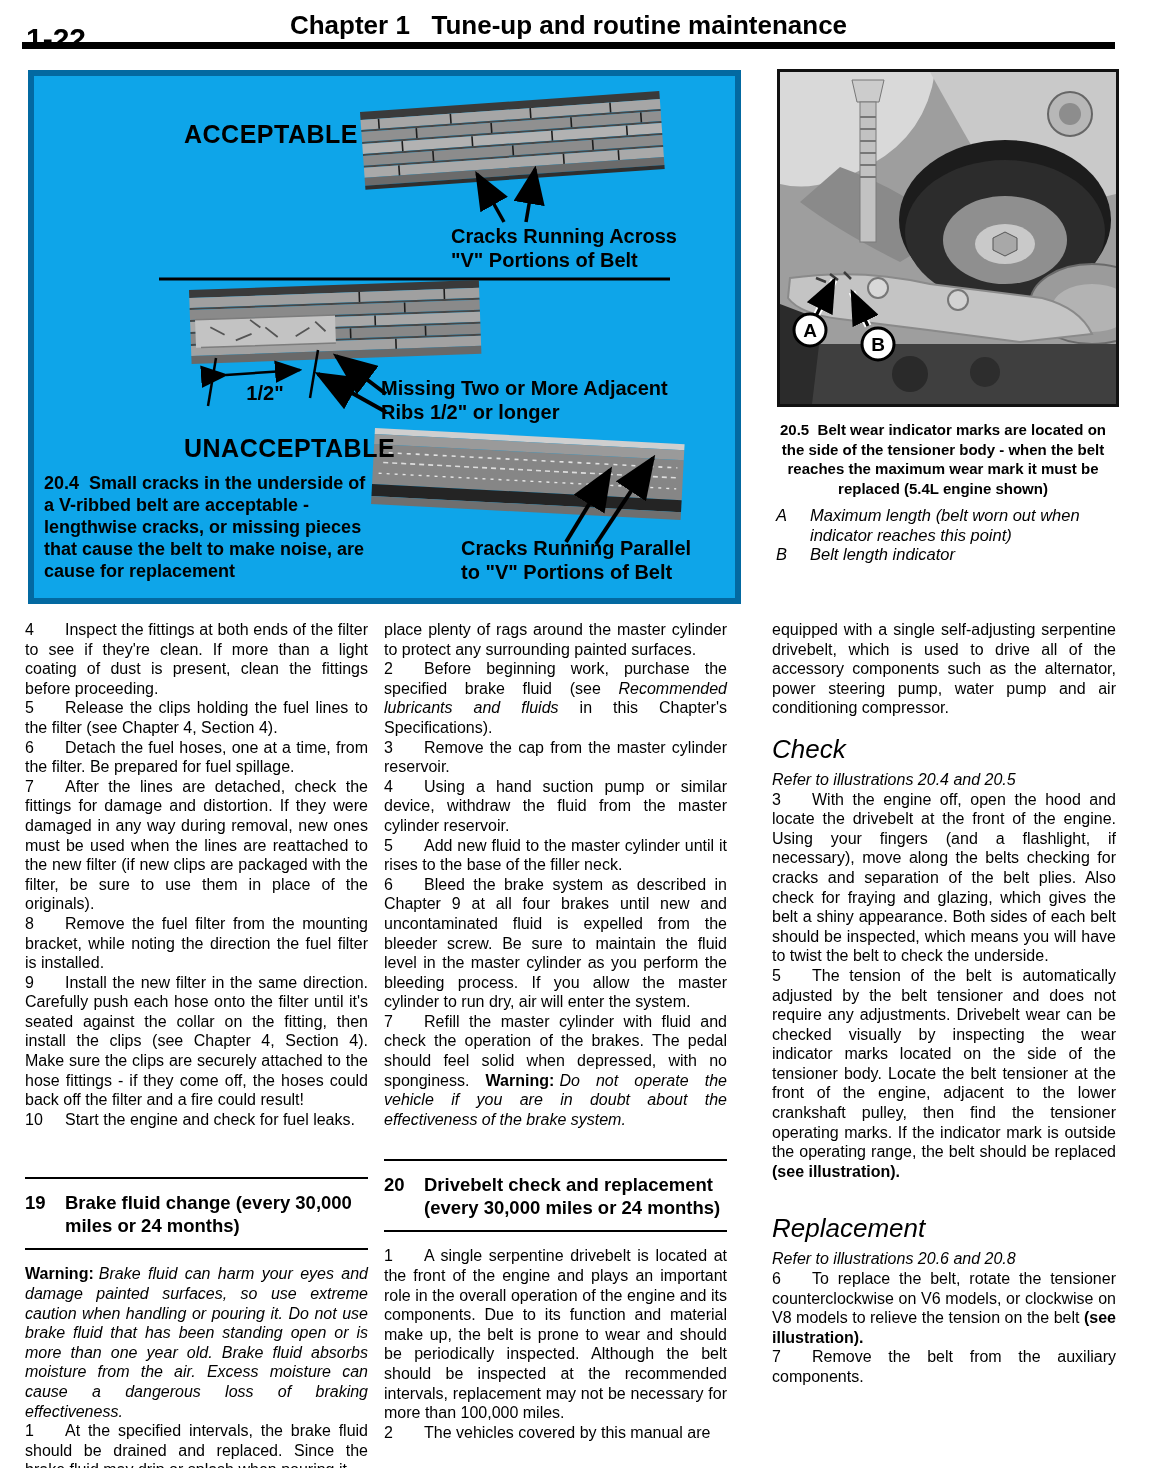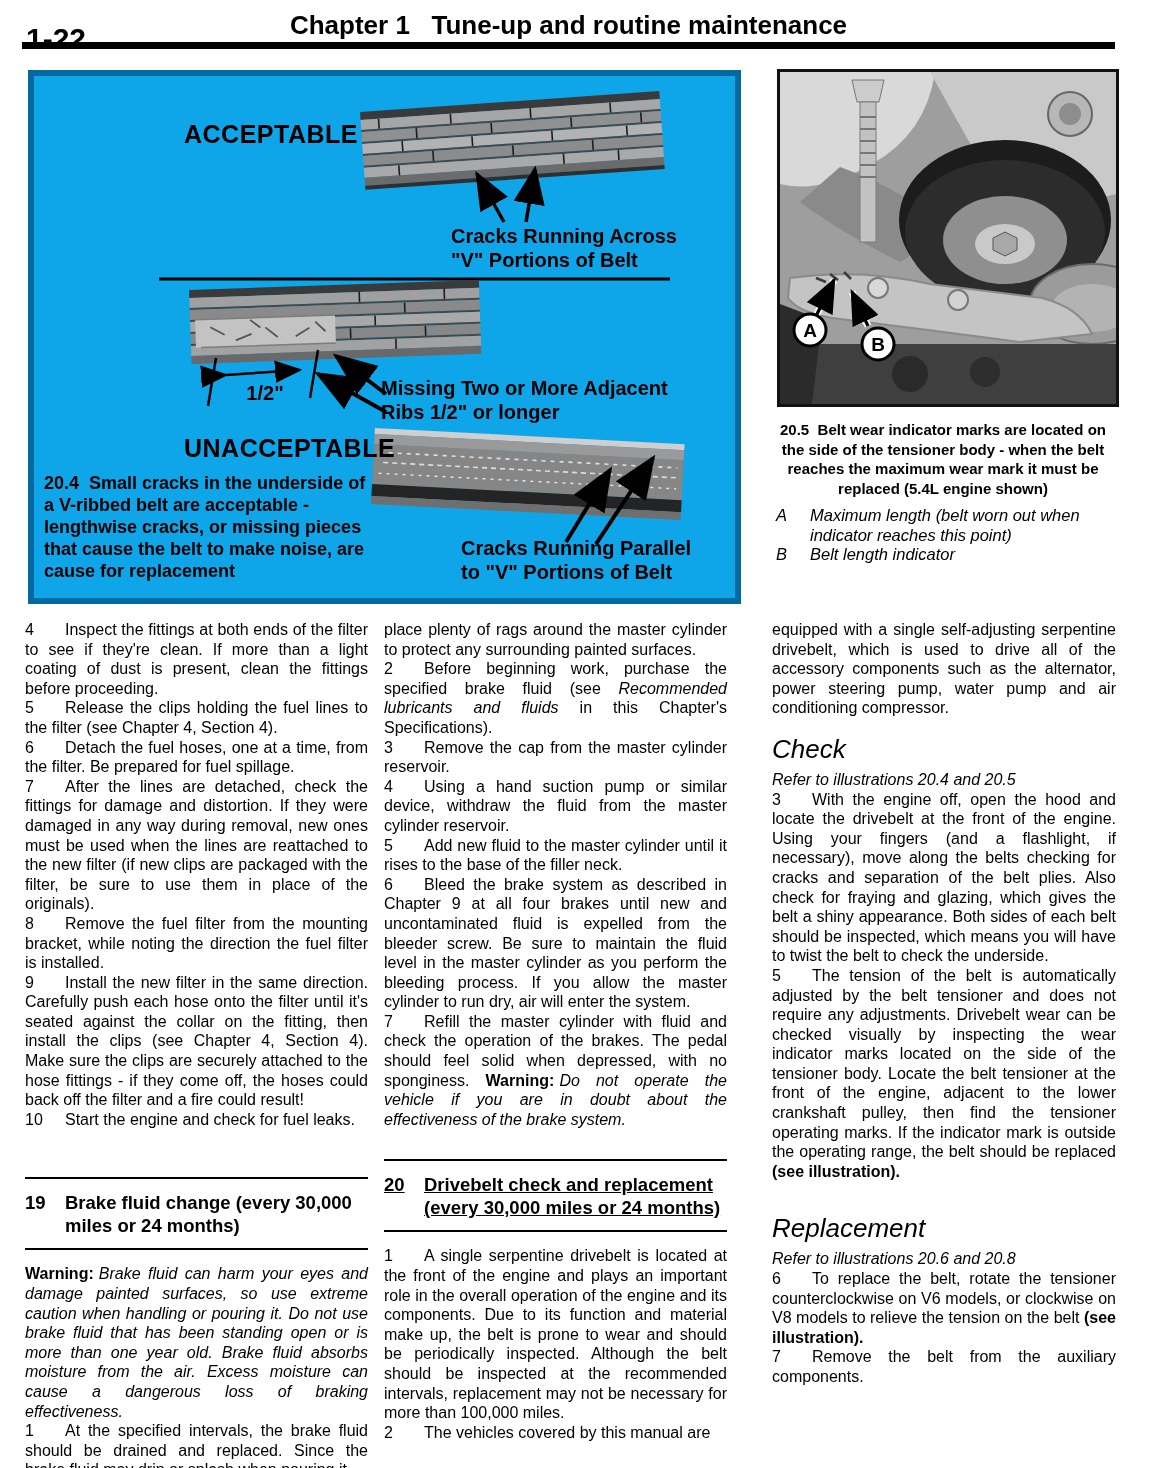--- a/index.html
+++ b/index.html
@@ -39,21 +39,21 @@
   .col p{margin:0;}
   .num{display:inline-block;width:40px;}
   .bold{font-weight:700;}
   .ital{font-style:italic;}
   .warnlbl{font-weight:700;margin-right:.32em;}
   .sechead{display:flex;border-top:2px solid #000;border-bottom:2px solid #000;
     padding:12px 0 11px;font-weight:700;font-size:18.5px;line-height:23px;text-align:left;}
   .sechead .num{width:40px;flex:none;}
   .sechead .txt{flex:1;}
   .mt-c1{margin-top:48px;margin-bottom:14px;}
-  .mt-c2{margin-top:30px;margin-bottom:14px;text-decoration:underline;}
+  .mt-c2{margin-top:30px;margin-bottom:14px;}
   .subhead{font-weight:400;font-style:italic;font-size:26px;line-height:30px;
     margin:16px 0 6px;text-align:left;}
   .refline{font-style:italic;margin-bottom:3px;text-align:left;}
 </style>
 </head>
 <body>
 
 <div class="page">
 
   <div class="pagenum">1-22</div>

